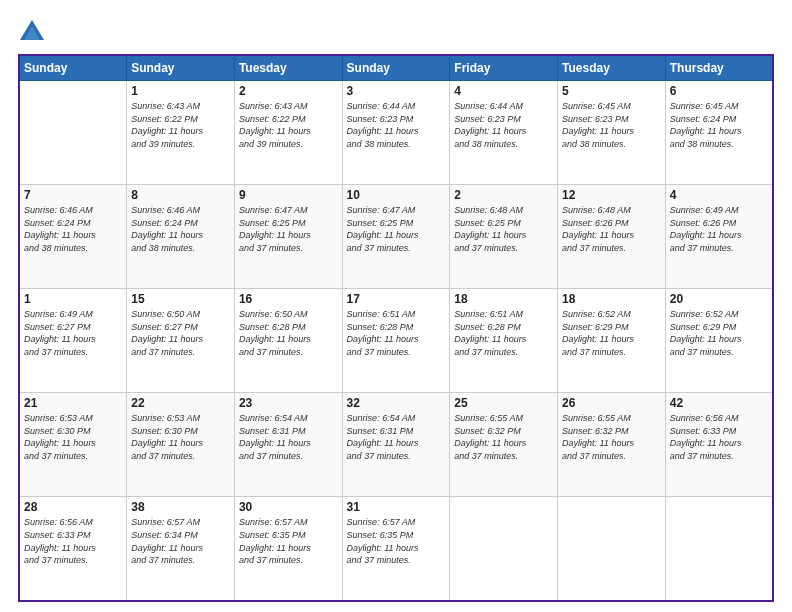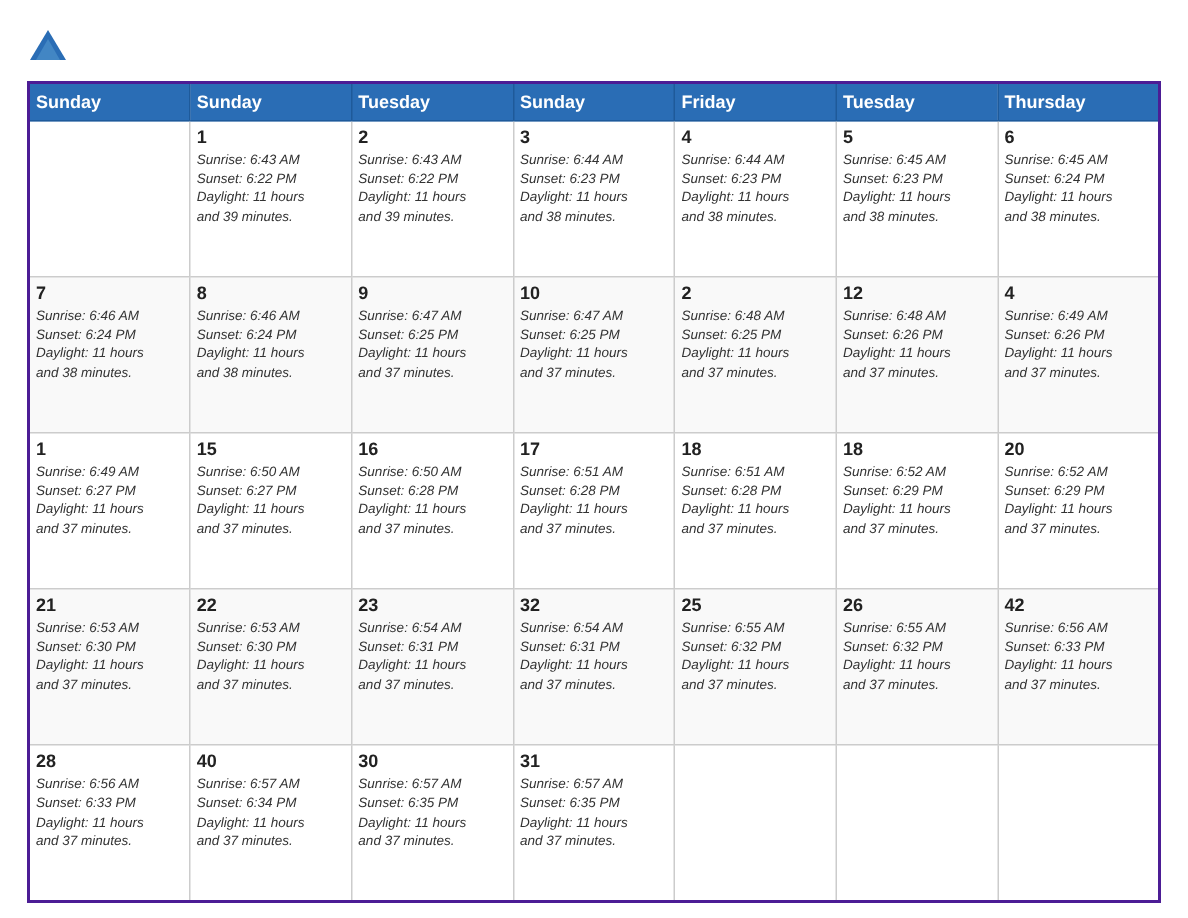--- a/index.html
+++ b/index.html
@@ -341,21 +341,21 @@
         </tr>
         <tr>
           <td>
             <span class="day-number">28</span>
             <div class="cell-content" style="white-space: pre-line;">Sunrise: 6:56 AM
 Sunset: 6:33 PM
 Daylight: 11 hours
 and 37 minutes.</div>
           </td>
           <td>
-            <span class="day-number">40</span>
+            <span class="day-number">38</span>
             <div class="cell-content" style="white-space: pre-line;">Sunrise: 6:57 AM
 Sunset: 6:34 PM
 Daylight: 11 hours
 and 37 minutes.</div>
           </td>
           <td>
             <span class="day-number">30</span>
             <div class="cell-content" style="white-space: pre-line;">Sunrise: 6:57 AM
 Sunset: 6:35 PM
 Daylight: 11 hours

